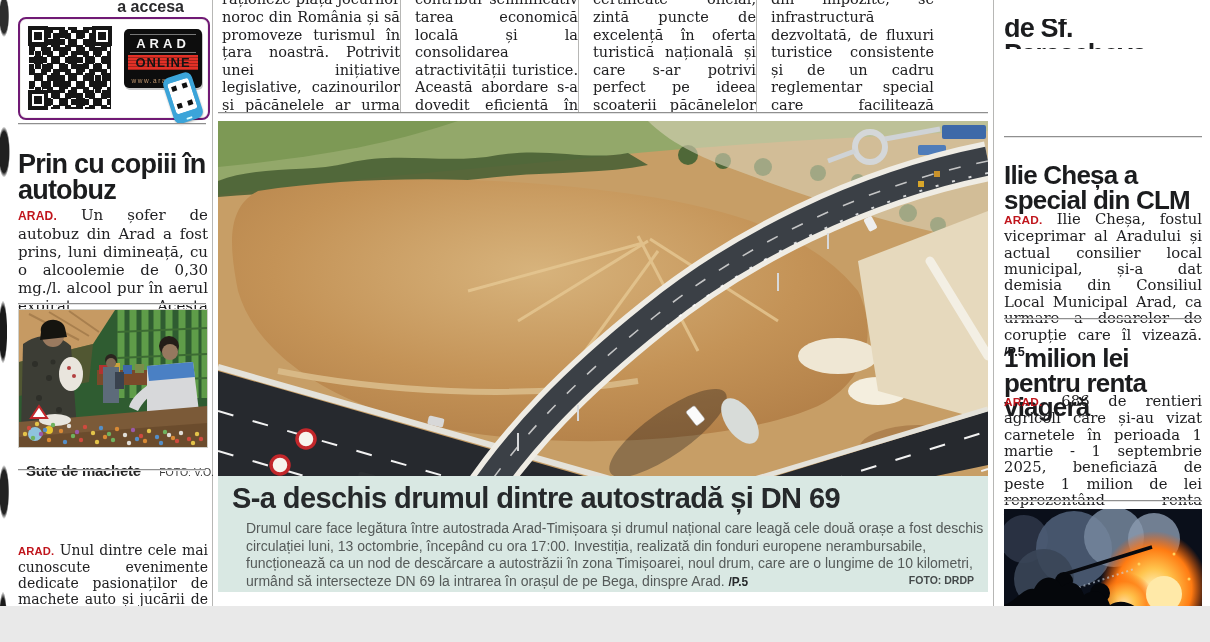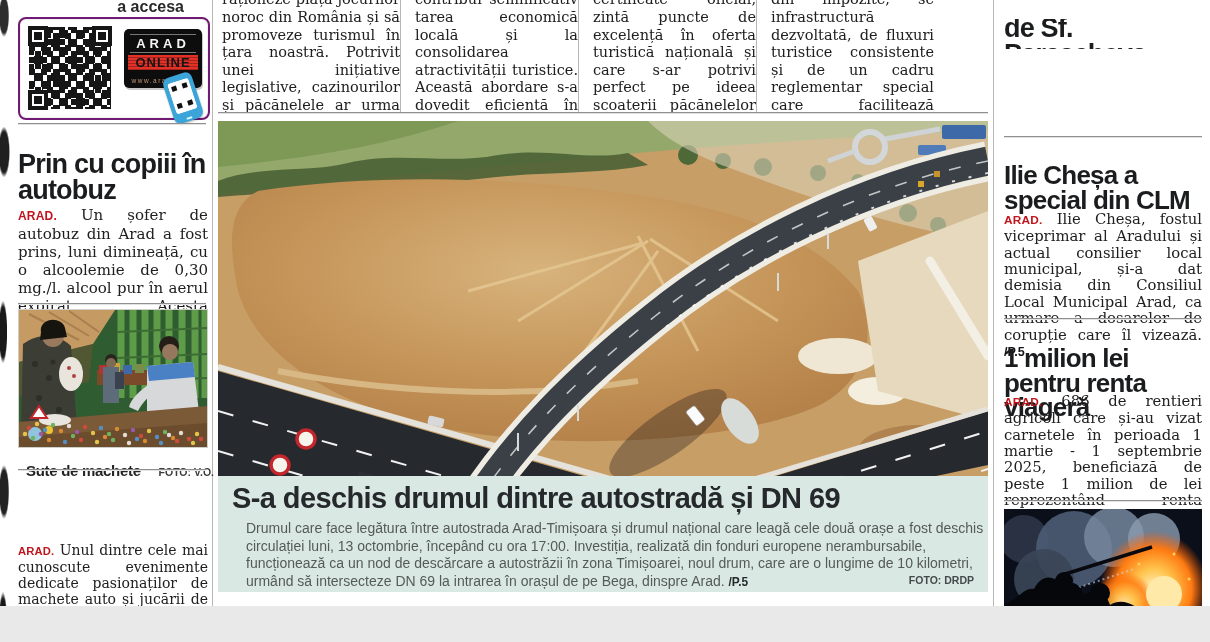--- a/index.html
+++ b/index.html
@@ -54,21 +54,21 @@
          linear-gradient(#111,#111),linear-gradient(#111,#111);
          background-size:5px 5px;background-repeat:no-repeat;
          background-position:3px 4px,14px 4px,3px 22px,14px 22px;}
   .phone .btn{position:absolute;left:12px;bottom:2px;width:6px;height:2px;background:#dff;border-radius:2px;}
   .lr-h1{position:absolute;left:0;top:130px;font-size:27px;}
   .lr-b1{position:absolute;left:0;top:191px;width:190px;font-size:15px;line-height:18px;}
   .market-photo{position:absolute;left:0;top:309px;width:188px;height:137px;border:1px solid #cfcfc9;}
   .lr-caprow{position:absolute;left:8px;top:450px;width:188px;display:flex;
              justify-content:space-between;align-items:baseline;margin-top:12px;}
   .lr-caprow .t{font-weight:bold;font-size:15px;letter-spacing:-0.3px;color:#222;}
-  .lr-caprow .c{font-weight:bold;font-size:10.5px;color:#3c3c3c;}
+  .lr-caprow .c{font-weight:normal;font-size:10.5px;color:#3c3c3c;}
   .lr-h2{position:absolute;left:0;top:474px;font-size:26px;}
   .lr-b2{position:absolute;left:0;top:529px;width:190px;font-size:14px;line-height:15.9px;}
   .lr-hr1{left:18px;top:123px;width:188px;}
   .lr-hr2{left:18px;top:303px;width:188px;}
   .lr-hr3{left:18px;top:469px;width:188px;}
   
   .top-strip{position:absolute;left:222px;top:0;width:764px;height:112px;overflow:hidden;
              display:flex;}
   .tcol{width:178px;flex:0 0 178px;font-size:14.5px;line-height:17.5px;}
   .tcol+.tcol{border-left:1px solid #b7b7b5;padding-left:14px;flex-basis:163px;width:163px;}

